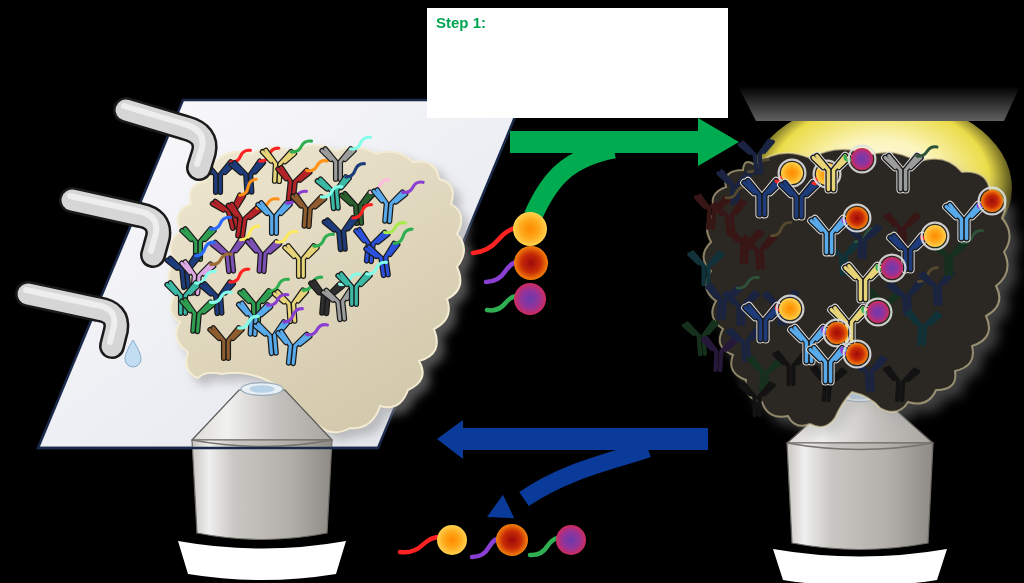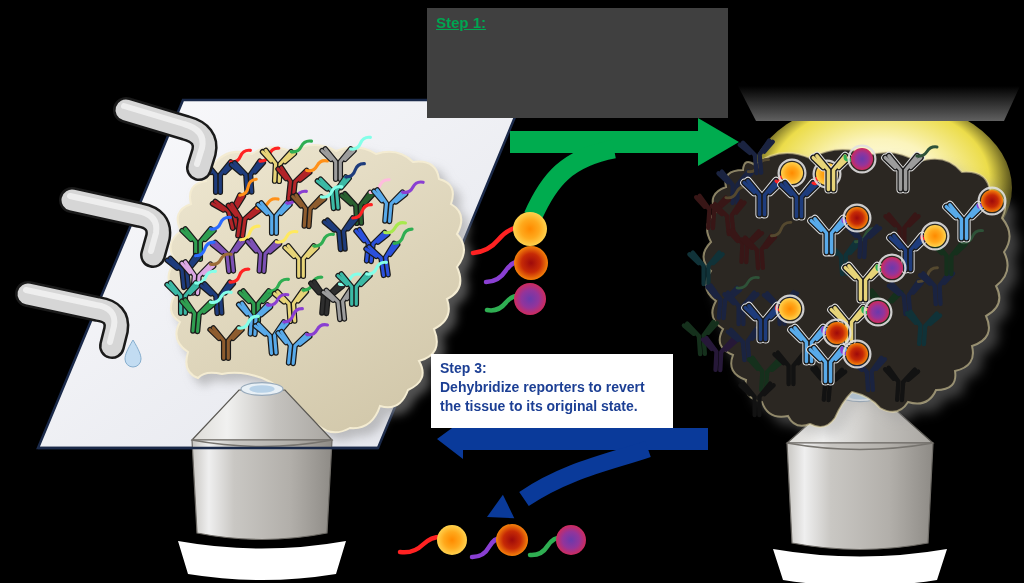--- a/index.html
+++ b/index.html
@@ -524,20 +524,16 @@
         <g>
           <circle cx="512" cy="540" r="16" fill="url(#gRed)"></circle>
         </g>
         <path d="M530,555 Q541.4940880757246,555.8357268139089 547.5,546 Q553.5059119242754,536.1642731860911 565,537" stroke="#2FAE52" stroke-width="4.5" fill="none" stroke-linecap="round" stroke-linejoin="round"></path>
         <g>
           <circle cx="571" cy="540" r="15" fill="url(#gPurple)"></circle>
         </g>
       </g>
   </svg>
 
-  <div class="stepbox" id="step1-box" style="color: rgb(0, 166, 81); background: #404040; text-decoration: underline;">
+  <div class="stepbox" id="step1-box" style="color: rgb(0, 166, 81); background: #ffffff;">
     <div>Step 1:</div>
   </div>
-  <div class="stepbox" id="step3-box" style="color: rgb(28, 63, 148); background: rgb(255, 255, 255);">
-    <div>Step 3:</div>
-    <div>Dehybridize reporters to revert the tissue to its original state.</div>
-  </div>
 </div>
 
 </body></html>

